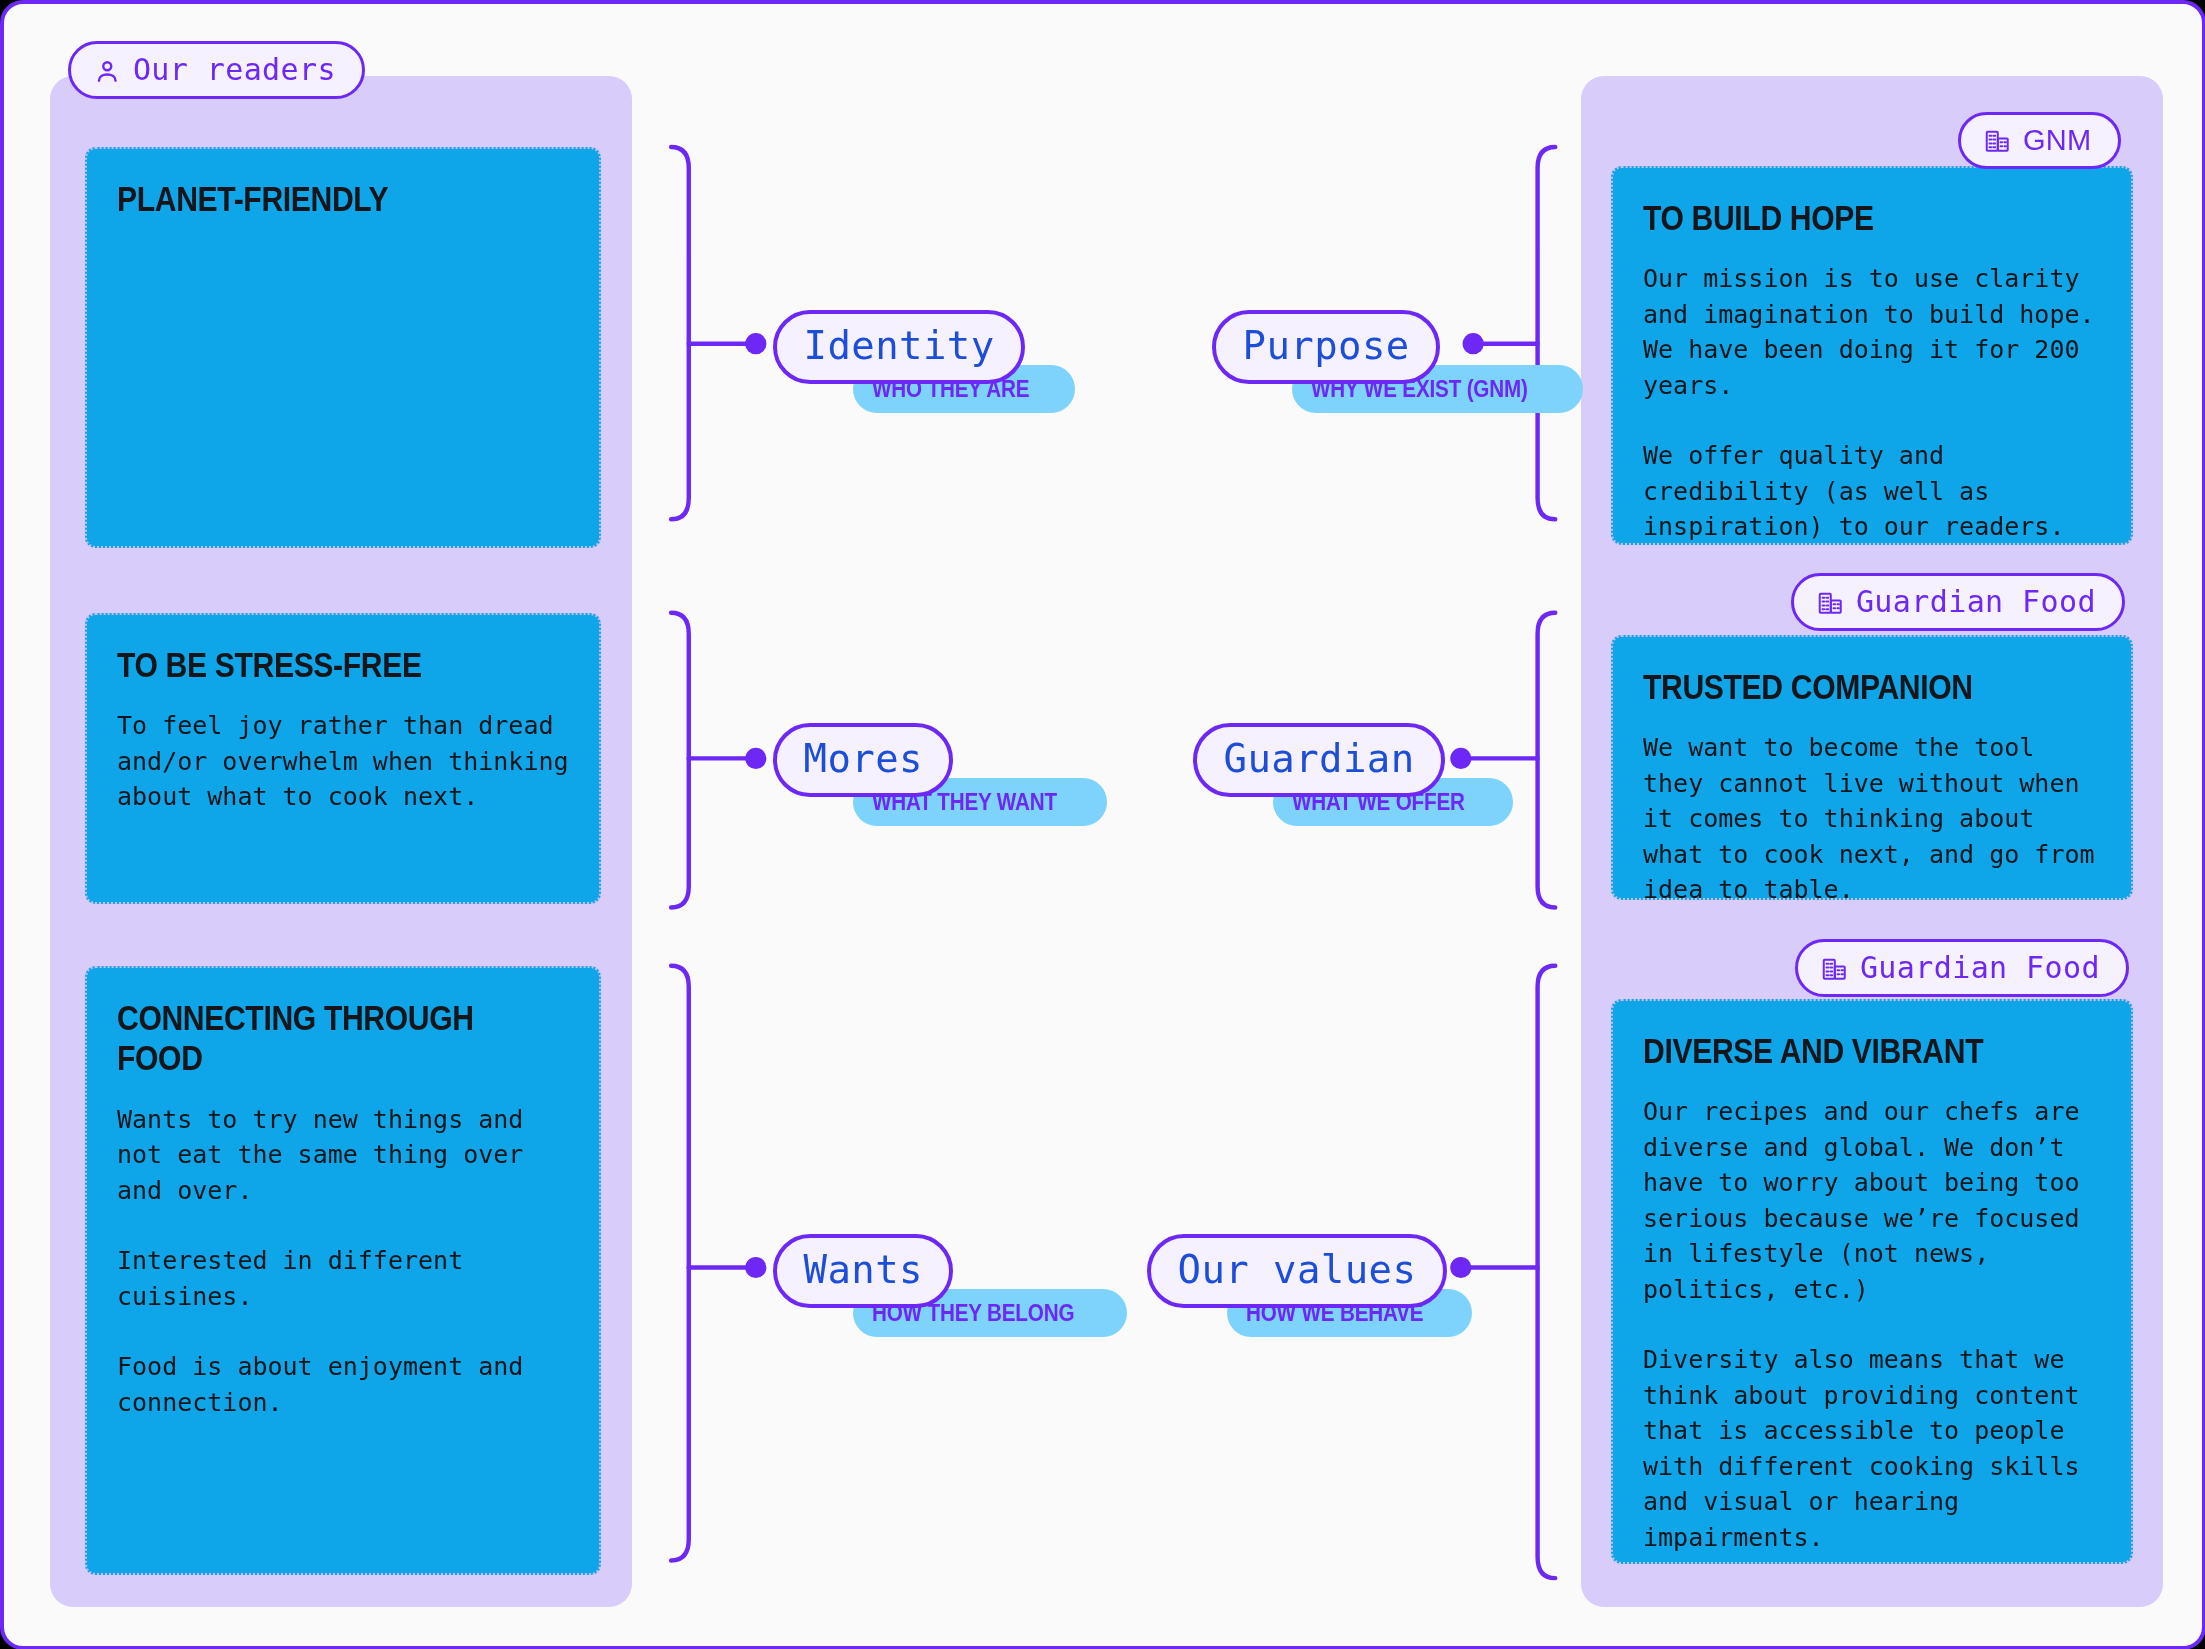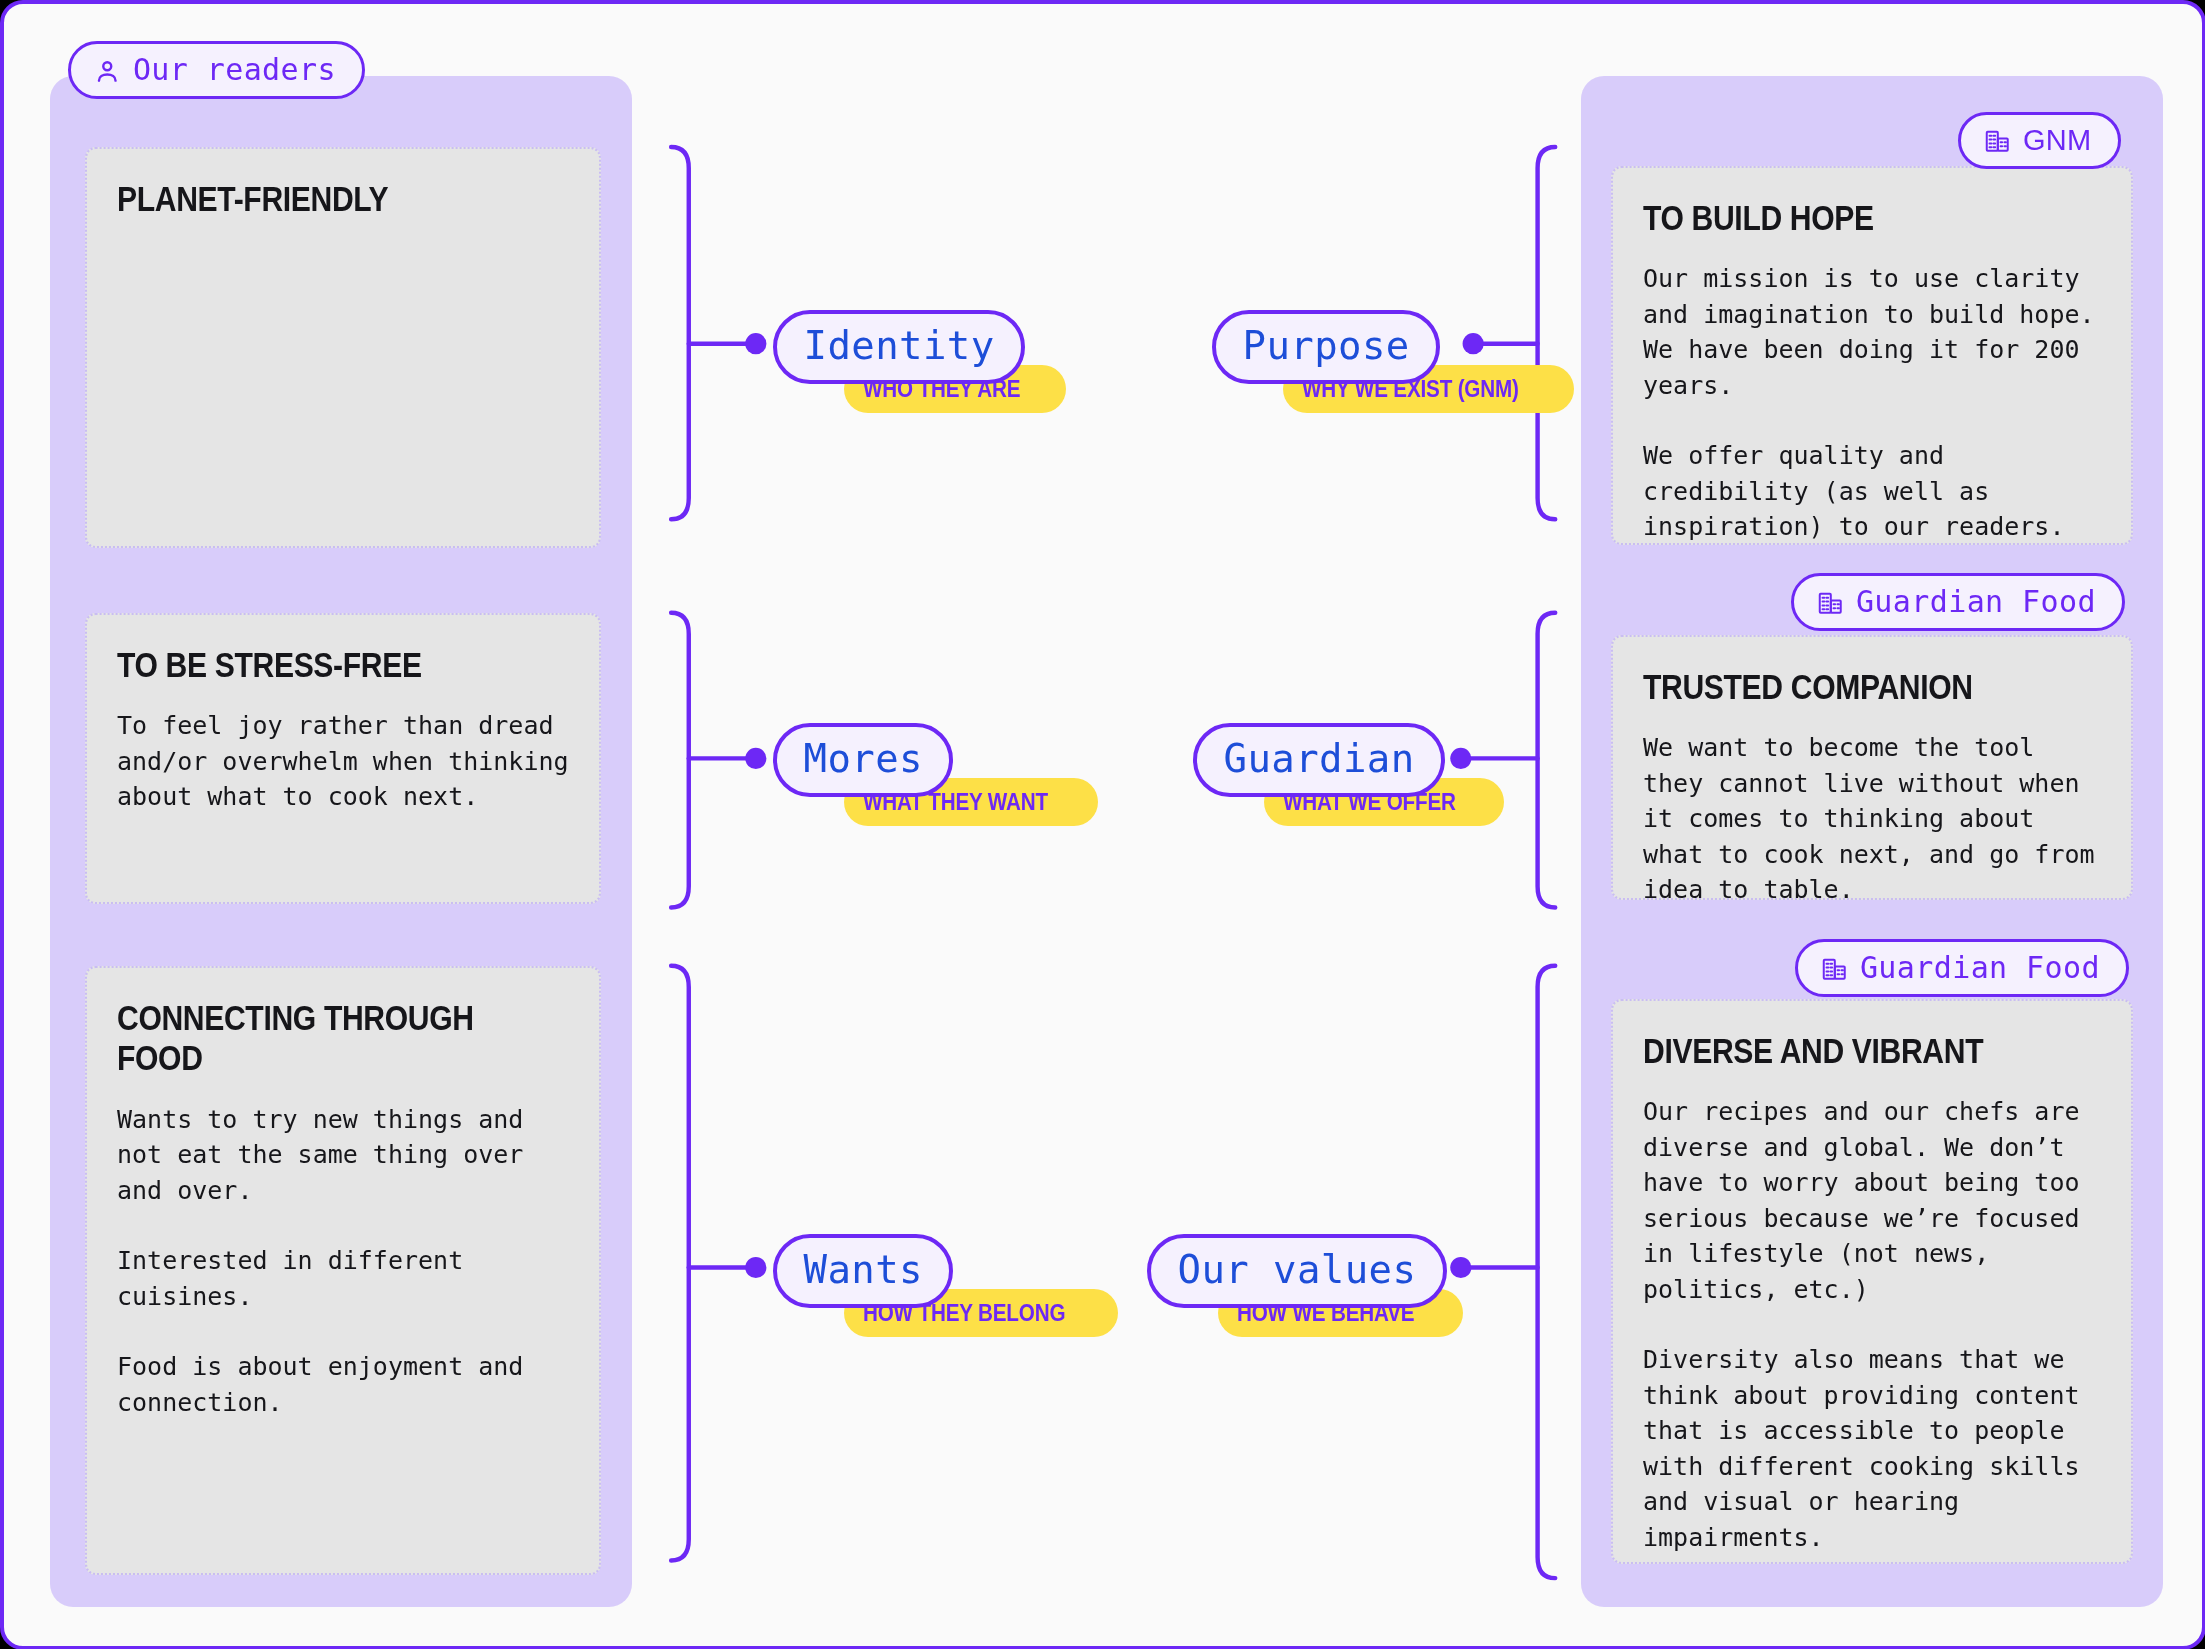--- a/index.html
+++ b/index.html
@@ -59,21 +59,21 @@
   #pill-readers { left: 64px;  top: 37px; }
   #pill-gnm     { left: 1954px; top: 108px; }
   #pill-gf-1    { left: 1787px; top: 569px; }
   #pill-gf-2    { left: 1791px; top: 935px; }
 
   .icon-svg { display: block; }
 
   
   .card {
     position: absolute;
-    background: #e5e5e5;
+    background: #0ea5e9;
     border: 2.6px dotted #c9bdf2;
     border-radius: 10.6px;
     padding: 30px 30px 26.5px 30px;
   }
   .card h3 {
     font-family: "Liberation Sans", sans-serif;
     font-weight: 700;
     font-size: 35px;
     line-height: 1.15;
     color: #16161a;
@@ -119,23 +119,23 @@
   }
   .node-pill .nlabel {
     font-family: "DejaVu Sans Mono", monospace;
     font-size: 39px;
     line-height: 1.2;
     color: #1d4ed8;
     letter-spacing: 0.4px;
   }
   .node-sub {
     position: absolute;
-    left: 71px;
+    left: 80px;
     top: 55px;
-    background: #fde047;
+    background: #7dd3fc;
     border-radius: 881px;
     padding: 9.7px 19.4px 10.6px 19.4px;
     white-space: nowrap;
     z-index: 1;
   }
   .node-sub span {
     font-family: "Liberation Sans", sans-serif;
     font-weight: 700;
     font-size: 24px;
     color: #6d28f5;

